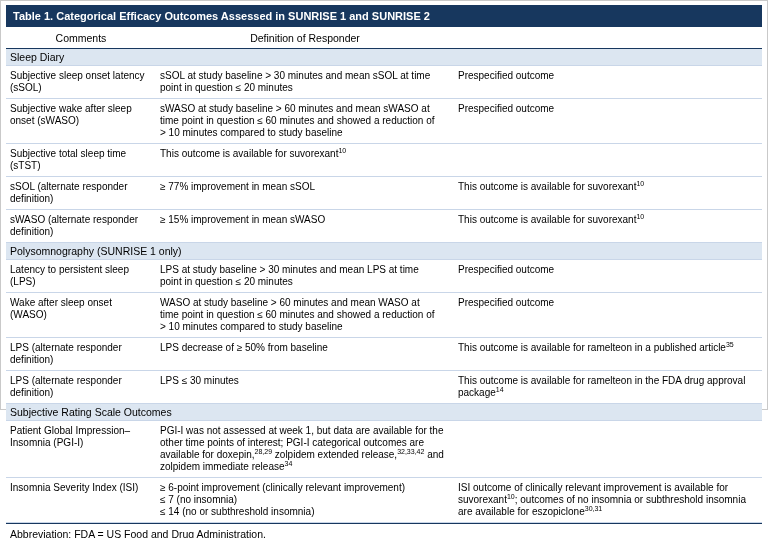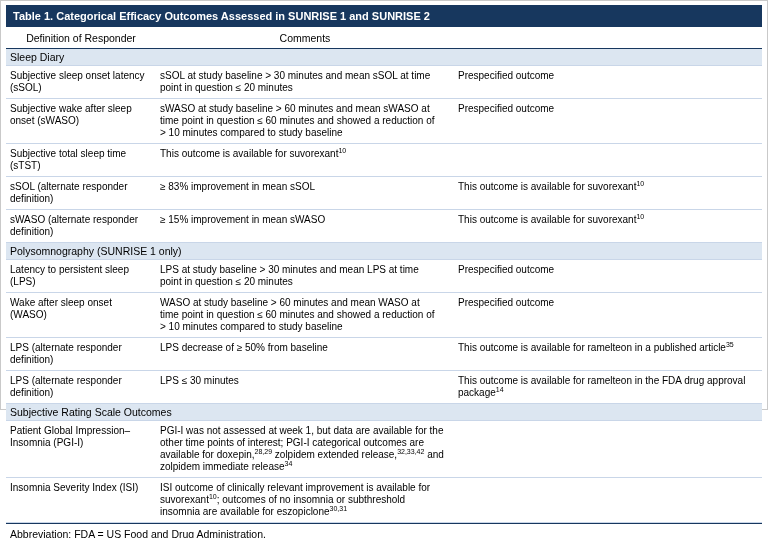--- a/index.html
+++ b/index.html
@@ -64,22 +64,22 @@
     padding: 4px 4px 5px 4px;
   }
 </style>
 </head>
 <body>
 
 <div class="page">
   <div class="table-title">Table 1. Categorical Efficacy Outcomes Assessed in SUNRISE 1 and SUNRISE 2</div>
 
   <div class="grid-row header-row">
+    <div class="hcell center">Comments</div>
     <div class="hcell center">Definition of Responder</div>
-    <div class="hcell center">Comments</div>
   </div>
 
   <div id="table-body">
       <div class="section-row">Sleep Diary</div>
       <div class="grid-row data-row">
         <div class="cell-outcome">Subjective sleep onset latency (sSOL)</div>
         <div class="cell-definition">
           <div>sSOL at study baseline &gt; 30 minutes and mean sSOL at time point in question ≤ 20 minutes</div>
         </div>
         <div class="cell-comments">Prespecified outcome</div>
@@ -91,21 +91,21 @@
         </div>
         <div class="cell-comments">Prespecified outcome</div>
       </div>
       <div class="grid-row data-row">
         <div class="cell-outcome">Subjective total sleep time (sTST)</div>
         <div class="cell-comments">This outcome is available for suvorexant<sup>10</sup></div>
       </div>
       <div class="grid-row data-row">
         <div class="cell-outcome">sSOL (alternate responder definition)</div>
         <div class="cell-definition">
-          <div>≥ 83% improvement in mean sSOL</div>
+          <div>≥ 77% improvement in mean sSOL</div>
         </div>
         <div class="cell-comments">This outcome is available for suvorexant<sup>10</sup></div>
       </div>
       <div class="grid-row data-row">
         <div class="cell-outcome">sWASO (alternate responder definition)</div>
         <div class="cell-definition">
           <div>≥ 15% improvement in mean sWASO</div>
         </div>
         <div class="cell-comments">This outcome is available for suvorexant<sup>10</sup></div>
       </div>
@@ -138,18 +138,23 @@
         </div>
         <div class="cell-comments">This outcome is available for ramelteon in the FDA drug approval package<sup>14</sup></div>
       </div>
       <div class="section-row">Subjective Rating Scale Outcomes</div>
       <div class="grid-row data-row">
         <div class="cell-outcome">Patient Global Impression–Insomnia (PGI-I)</div>
         <div class="cell-comments">PGI-I was not assessed at week 1, but data are available for the other time points of interest; PGI-I categorical outcomes are available for doxepin,<sup>28,29</sup> zolpidem extended release,<sup>32,33,42</sup> and zolpidem immediate release<sup>34</sup></div>
       </div>
       <div class="grid-row data-row">
         <div class="cell-outcome">Insomnia Severity Index (ISI)</div>
+        <div class="cell-definition">
+          <div>≥ 6-point improvement (clinically relevant improvement)</div>
+          <div>≤ 7 (no insomnia)</div>
+          <div>≤ 14 (no or subthreshold insomnia)</div>
+        </div>
         <div class="cell-comments">ISI outcome of clinically relevant improvement is available for suvorexant<sup>10</sup>; outcomes of no insomnia or subthreshold insomnia are available for eszopiclone<sup>30,31</sup></div>
       </div>
     </div>
 
   <div class="footnote">Abbreviation: FDA = US Food and Drug Administration.</div>
 </div>
 
 </body></html>

